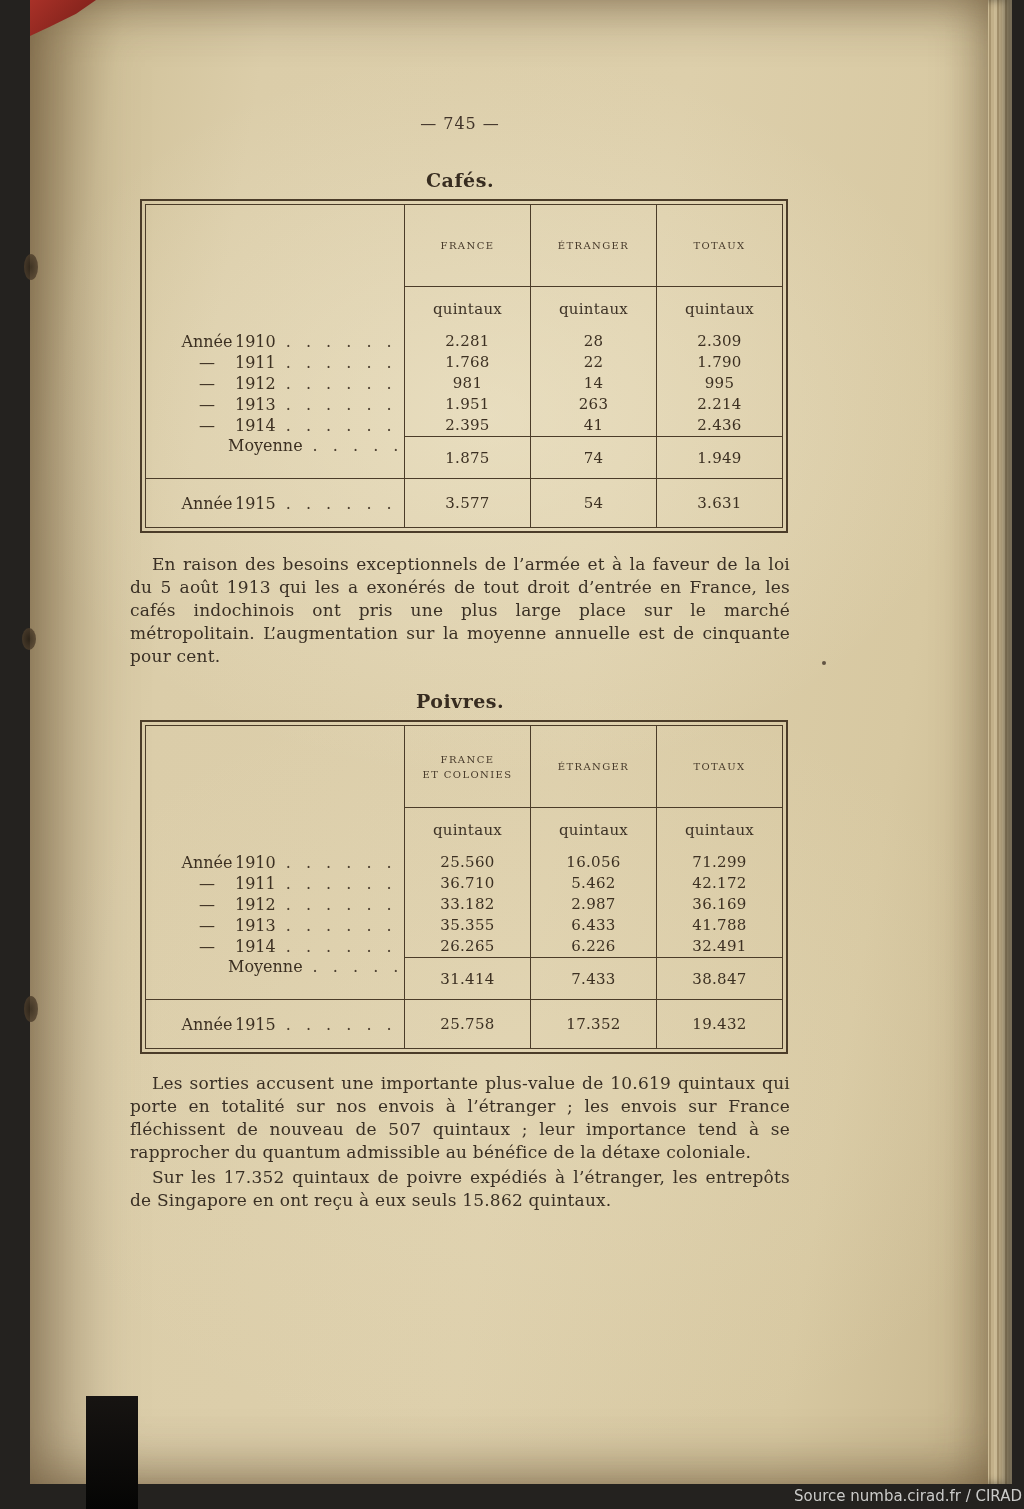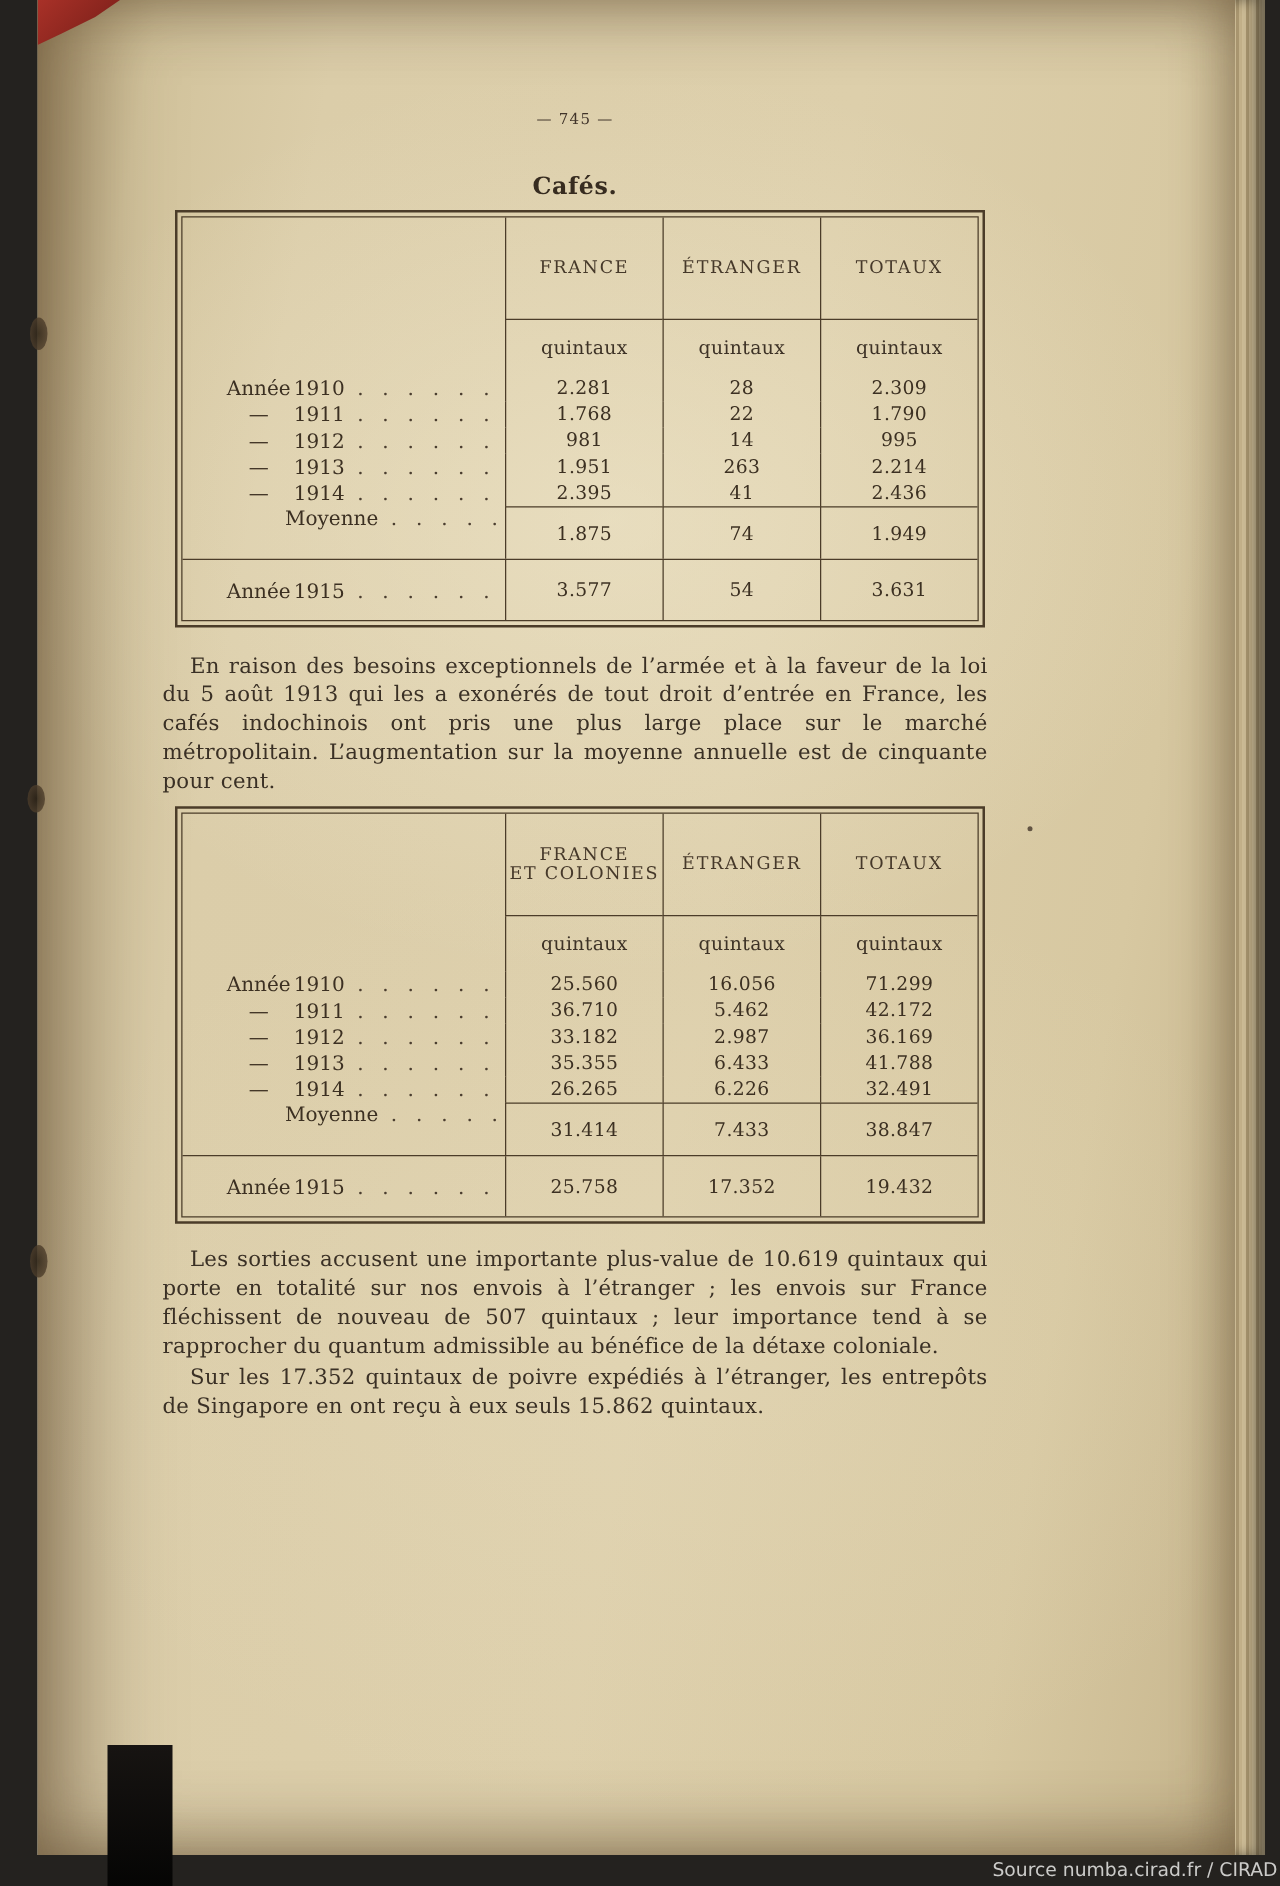--- a/index.html
+++ b/index.html
@@ -50,21 +50,21 @@
   .source-bar{
     position:absolute;right:2px;bottom:4px;z-index:5;
     font-family:"DejaVu Sans","Liberation Sans",sans-serif;
     font-size:15px;color:#cbcbc9;
   }
   
   .content{
     position:absolute;left:100px;top:0;width:660px;color:#3c3022;z-index:2;
   }
   .page-number{
-    margin-top:88px;text-align:center;font-size:12px;letter-spacing:1px;color:#41342a;
+    margin-top:114px;text-align:center;font-size:16px;letter-spacing:1px;color:#41342a;
   }
   .sec-title{
     text-align:center;font-size:19px;font-weight:700;letter-spacing:.5px;color:#372c20;
     margin:0;
   }
   .sec-title.t1{margin-top:36px;}
   .sec-title.t2{margin-top:22px;}
   
   .tbl{
     margin-left:10px;width:648px;box-sizing:border-box;
@@ -78,21 +78,21 @@
     padding-left:14px;font-size:16px;
   }
   .num{
     width:126px;border-left:1px solid #4b3c29;
     display:flex;align-items:center;justify-content:center;
     font-size:15px;letter-spacing:.3px;text-align:center;
   }
   .thead{height:82px;}
   .thead .num{border-bottom:1px solid #4b3c29;flex-direction:column;}
   .hline{
-    display:block;font-size:14px;letter-spacing:1.4px;color:#46392a;line-height:15px;
+    display:block;font-size:10px;letter-spacing:1.4px;color:#46392a;line-height:15px;
   }
   .qrow{height:44px;}
   .unit{font-size:15px;color:#3d3226;}
   .yrow{height:21px;}
   .yrow .lbl,.yrow .num{line-height:21px;}
   .pfx{display:inline-block;width:56px;text-align:center;flex:none;margin-left:19px;}
   .yr{flex:none;}
   .dots{
     flex:1;overflow:hidden;white-space:pre;letter-spacing:5px;padding-left:10px;
     color:#4a3d2f;
@@ -223,20 +223,21 @@
             <div class="cell num">3.577</div>
             <div class="cell num">54</div>
             <div class="cell num">3.631</div>
           </div>
 
         </div>
       </div>
 
       <p class="para p1">En raison des besoins exceptionnels de l’armée et à la faveur de la loi du 5 août 1913 qui les a exonérés de tout droit d’entrée en France, les cafés indochinois ont pris une plus large place sur le marché métropolitain. L’augmentation sur la moyenne annuelle est de cinquante pour cent.</p>
 
+      <h2 class="sec-title t2">Poivres.</h2>
 
       <div class="tbl">
         <div class="tbl-in">
 
           <div class="trow thead">
             <div class="cell lbl"></div>
             <div class="cell num">
               <span class="hline">FRANCE</span>
               <span class="hline">ET COLONIES</span>
             </div>

